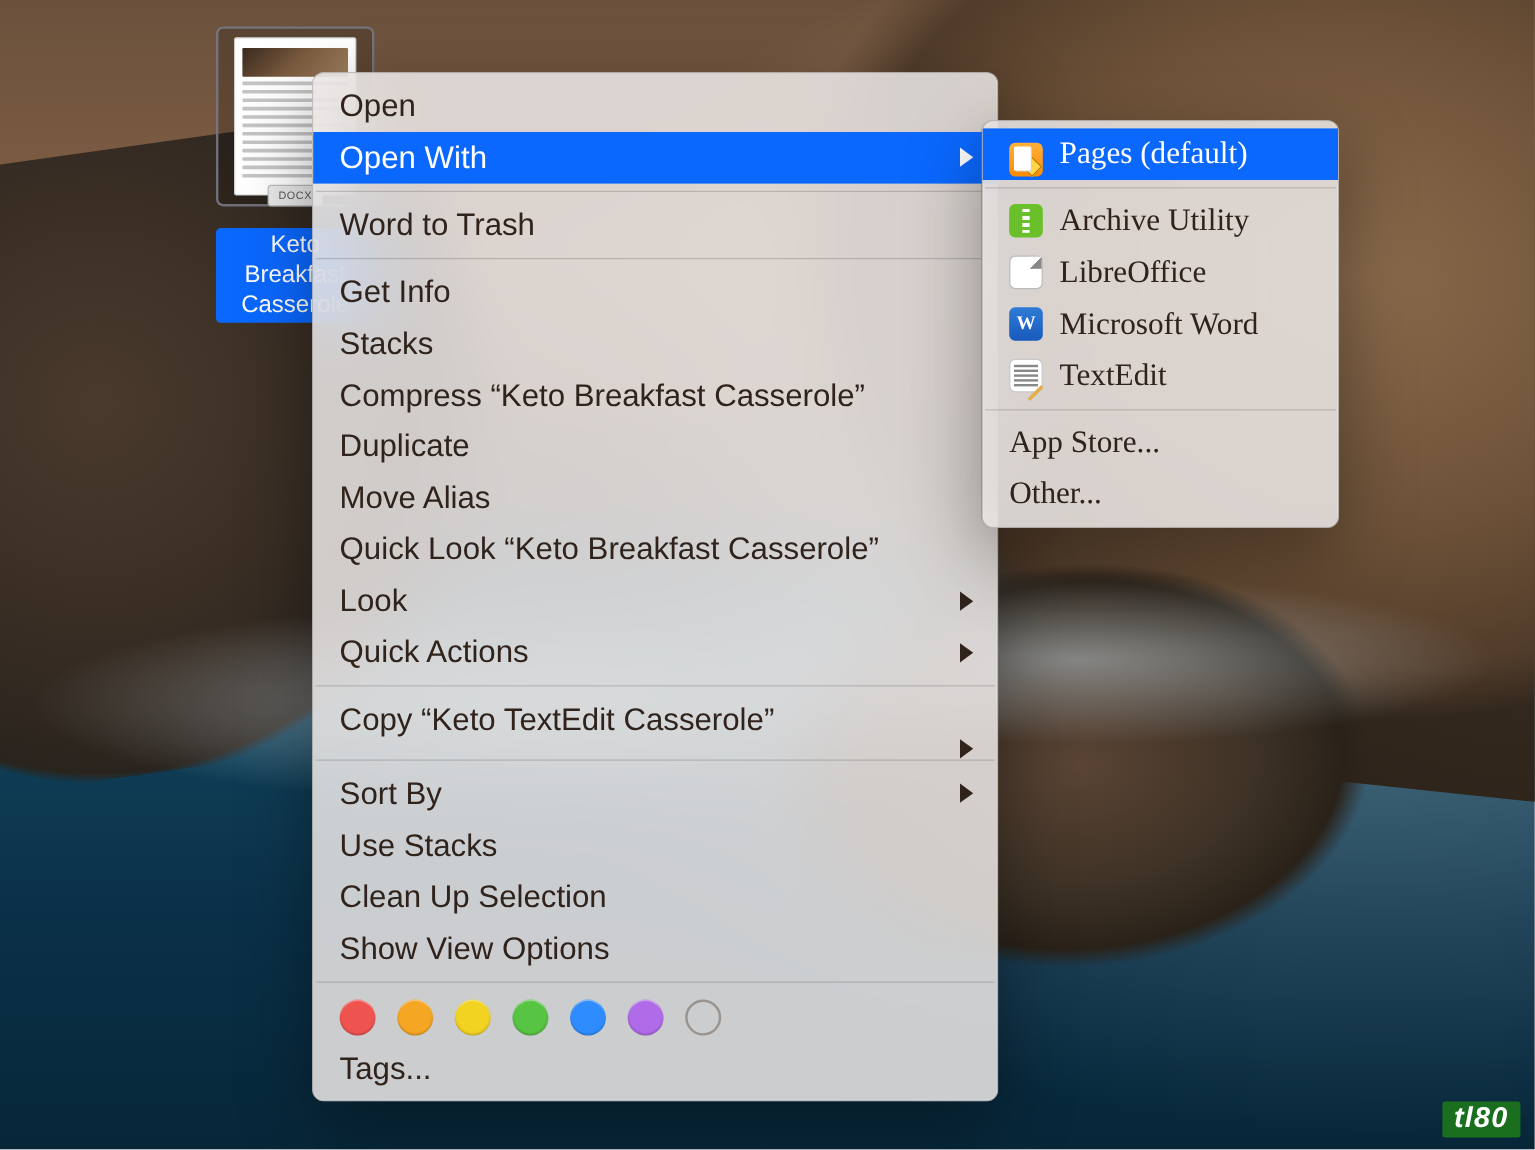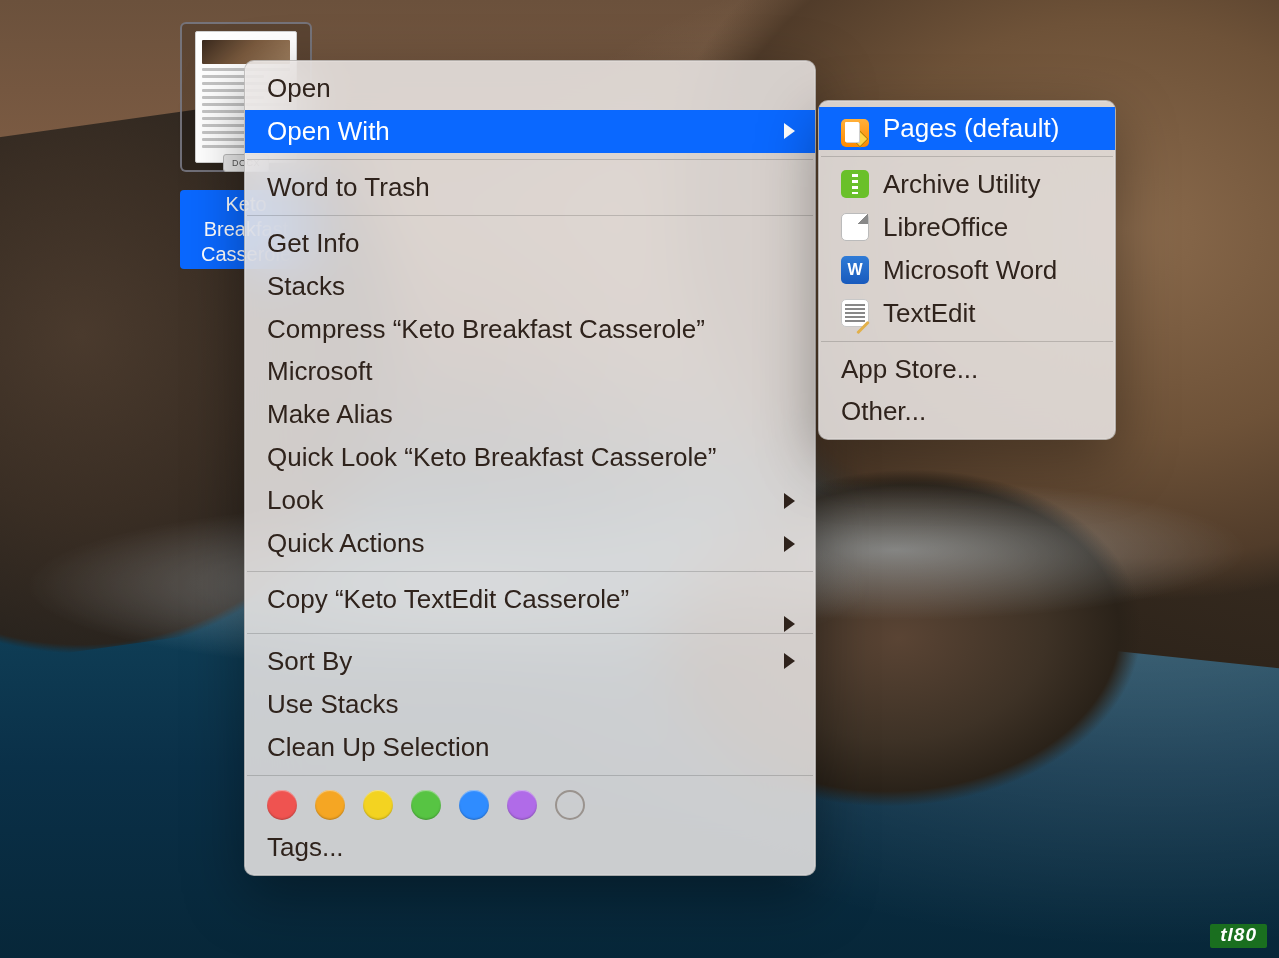--- a/index.html
+++ b/index.html
@@ -79,22 +79,22 @@
   .menu {
     position:absolute;
     background: rgba(235,232,230,0.86);
     backdrop-filter: blur(30px);
     border: 1px solid rgba(0,0,0,0.18);
     border-radius: 10px;
     box-shadow: 0 20px 60px rgba(0,0,0,0.35), 0 0 0 0.5px rgba(255,255,255,0.3) inset;
     padding: 6px 0;
     color: #2f231c;
   }
-  .menu.main { left: 244px; top: 60px; width: 572px; }
-  .menu.sub  { left: 818px; top: 100px; width: 298px; }
+  .menu.main { left: 260px; top: 60px; width: 572px; }
+  .menu.sub  { left: 818px; top: 100px; width: 298px; font-family: Liberation Serif, serif; }
   .menu .item {
     padding: 3px 22px 3px 22px;
     font-size: 26px;
     line-height: 1.42;
     display:flex; align-items:center; gap:14px;
     cursor: default;
     position:relative;
   }
   .menu .item.highlight { background:#0a68ff; color:#fff;align-items:flex-end; }
   .menu .item .arrow {
@@ -121,21 +121,21 @@
   .ico-archive { background:#6ac02a; position:relative;}
   .ico-archive::after{content:""; position:absolute; left:50%; top:4px; transform:translateX(-50%); width:6px; height:20px; background:repeating-linear-gradient(#fff 0 3px,#6ac02a 3px 6px);}
   .ico-libre { background:#fff; border:1px solid #bbb; position:relative;}
   .ico-libre::after{content:""; position:absolute; right:0; top:0; width:10px; height:10px; background:linear-gradient(135deg,#fff 49%, #888 50%);}
   .ico-word { background:linear-gradient(180deg,#2f7bd6,#185abd); color:#fff; font-weight:700; font-size:16px;}
   .ico-textedit { background:#fff; border:1px solid #c8c8c8; position:relative;}
   .ico-textedit::before{content:""; position:absolute; left:3px; right:3px; top:4px; height:2px; background:#888; box-shadow:0 4px 0 #888,0 8px 0 #888,0 12px 0 #888,0 16px 0 #888;}
   .ico-textedit::after{content:""; position:absolute; right:-3px; bottom:-3px; width:16px; height:3px; background:#e2b04a; transform:rotate(-45deg); border-radius:1px;}
 
   
-  .watermark { position:absolute; right:12px; bottom:10px; background:#1a6f1f; color:#fff; font-weight:800; font-style:italic; font-size:19px; padding:0 10px 2px 10px; border-radius:2px; letter-spacing:1px; font-family: Arial, sans-serif;}
+  .watermark { position:absolute; right:12px; bottom:10px; background:#1a6f1f; color:#fff; font-weight:800; font-style:italic; font-size:24px; padding:0 10px 2px 10px; border-radius:2px; letter-spacing:1px; font-family: Arial, sans-serif;}
 </style>
 </head>
 <body>
 
 <div class="wallpaper"></div>
 <div class="cliff-right"></div>
 <div class="cliff-left"></div>
 <div class="rock-mid"></div>
 <div class="foam"></div>
 
@@ -180,24 +180,24 @@
   <div class="item">
       <span>Get Info</span>
     </div>
   <div class="item">
       <span>Stacks</span>
     </div>
   <div class="item">
       <span>Compress “Keto Breakfast Casserole”</span>
     </div>
   <div class="item">
-      <span>Microsoft</span>
-    </div>
-  <div class="item">
-      <span>Make Alias</span>
+      <span>Duplicate</span>
+    </div>
+  <div class="item">
+      <span>Move Alias</span>
     </div>
   <div class="item">
       <span>Quick Look “Keto Breakfast Casserole”</span>
     </div>
   <div class="item">
     <span>Look</span>
     <span class="arrow"></span>
   </div>
   <div class="item">
     <span>Quick Actions</span>
@@ -213,20 +213,23 @@
   <hr>
   <div class="item">
     <span>Sort By</span>
     <span class="arrow"></span>
   </div>
   <div class="item">
       <span>Use Stacks</span>
     </div>
   <div class="item">
       <span>Clean Up Selection</span>
+    </div>
+  <div class="item">
+      <span>Show View Options</span>
     </div>
   <hr>
   <div class="tag-row">
     <div class="tag-dot" style="background:#ef5350"></div>
     <div class="tag-dot" style="background:#f5a623"></div>
     <div class="tag-dot" style="background:#f3d321"></div>
     <div class="tag-dot" style="background:#57c443"></div>
     <div class="tag-dot" style="background:#2f8cff"></div>
     <div class="tag-dot" style="background:#b06be8"></div>
     <div class="tag-outline"></div>

